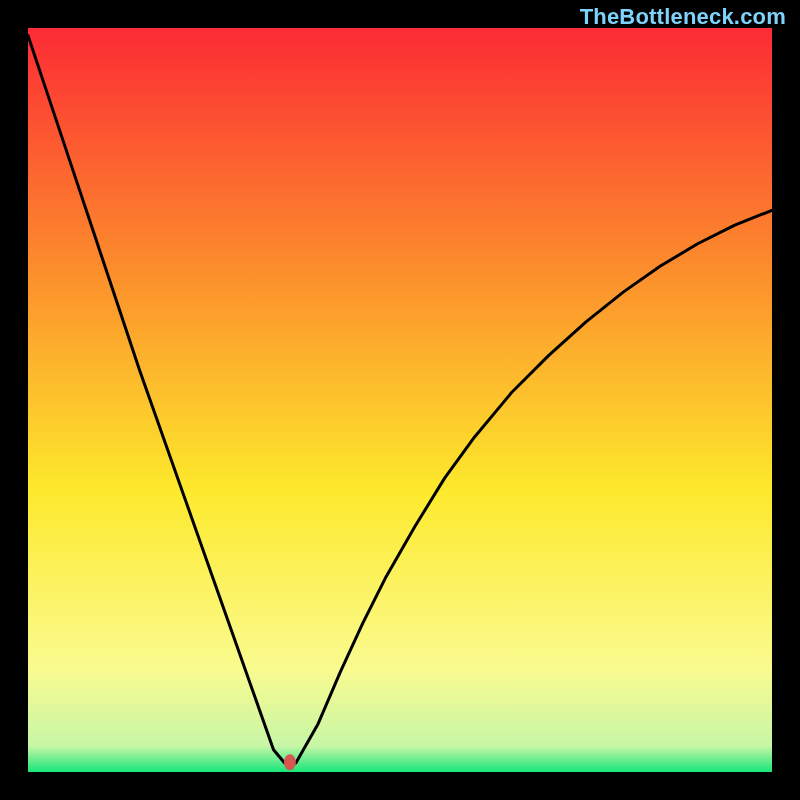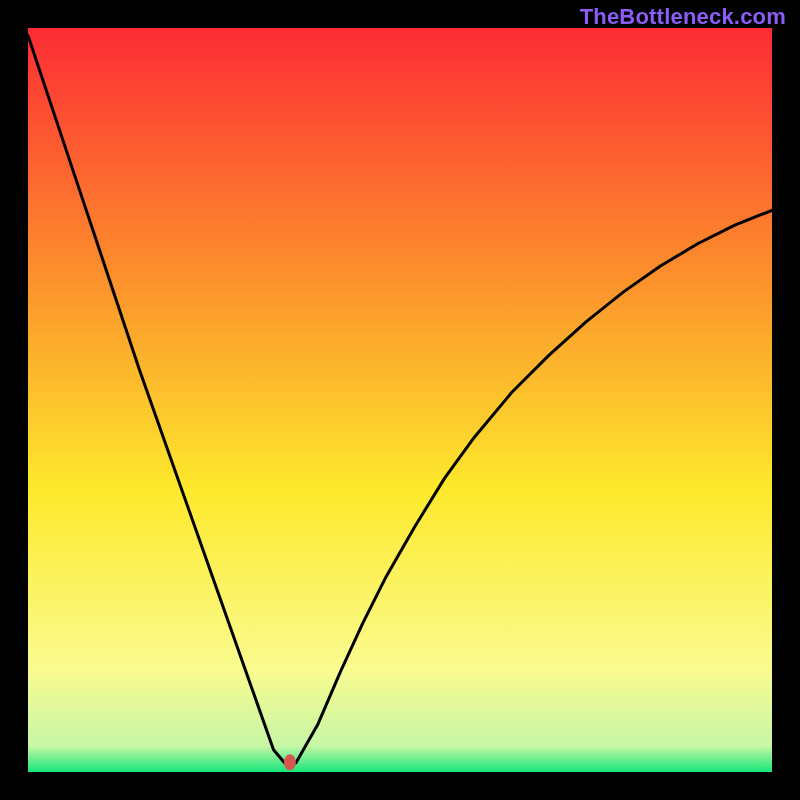--- a/index.html
+++ b/index.html
@@ -14,21 +14,21 @@
   .frame {
     position: relative;
     width: 800px;
     height: 800px;
     background: #000;
   }
   .watermark {
     position: absolute;
     top: 4px;
     right: 14px;
-    color: #8b5cf6;
+    color: #7dd3fc;
     font-size: 22px;
     font-weight: 600;
     letter-spacing: 0.2px;
     user-select: none;
   }
   .plot-area {
     position: absolute;
     left: 28px;
     top: 28px;
     width: 744px;

